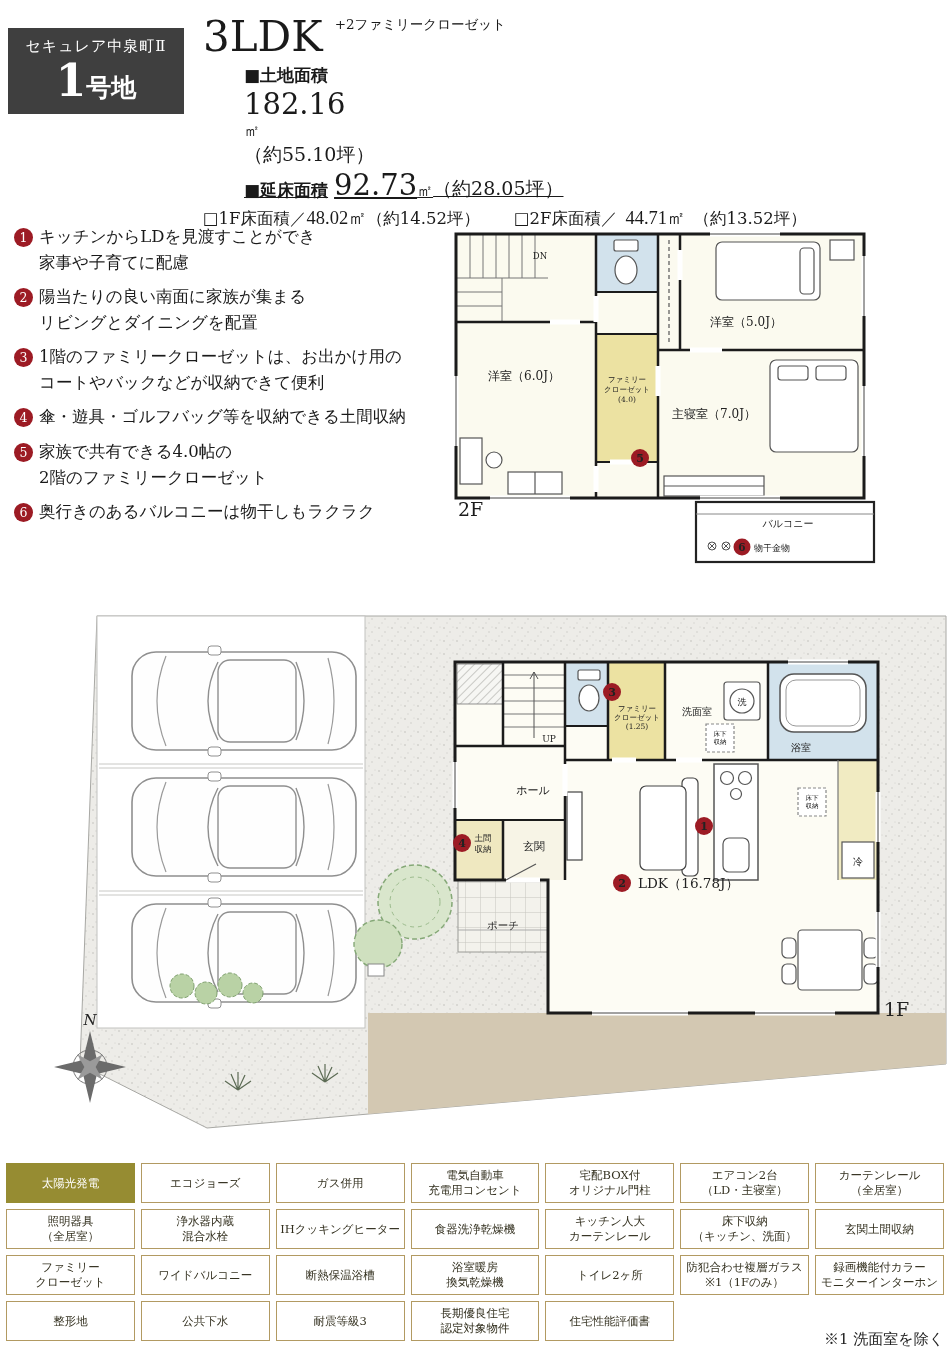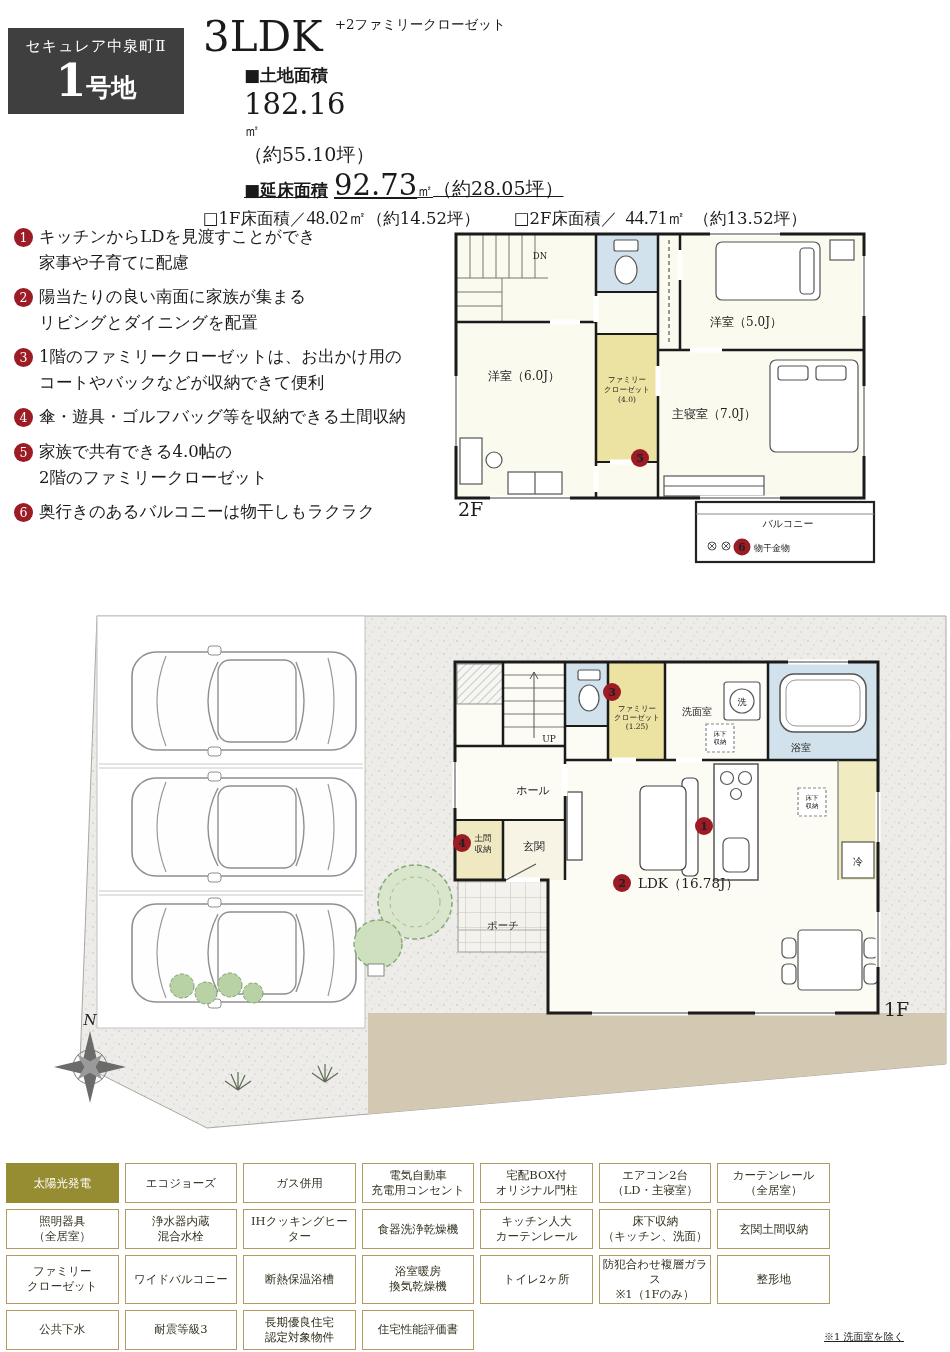--- a/index.html
+++ b/index.html
@@ -36,27 +36,27 @@
   .ftext{font-size:16.5px;line-height:1.55;white-space:pre-line;}
 
   
   .plan2f{position:absolute;left:450px;top:226px;width:428px;height:346px;}
   .f2label{position:absolute;left:458px;top:498px;font-size:19px;}
   .siteplan{position:absolute;left:0;top:612px;width:950px;height:522px;}
   svg{font-family:"DejaVu Serif","Liberation Serif",serif;}
   svg text{fill:#222;}
 
   
-  .amenities{position:absolute;left:6px;top:1163px;width:824px;display:grid;
+  .amenities{position:absolute;left:6px;top:1163px;width:938px;display:grid;
              grid-template-columns:repeat(7,1fr);gap:6px;}
   .cell{border:1px solid #b29a62;min-height:40px;box-sizing:border-box;background:#fff;
         display:flex;align-items:center;justify-content:center;text-align:center;
         font-size:11.5px;line-height:1.3;color:#33301f;white-space:pre-line;padding:1px 2px;}
   .cell.hl{background:#968c32;border-color:#968c32;color:#fff;}
-  .footnote{position:absolute;left:824px;top:1330px;font-size:10px;color:#222;text-decoration:underline;}
+  .footnote{position:absolute;left:824px;top:1330px;font-size:15px;color:#222;}
 </style>
 </head>
 <body>
 
 <div class="page">
 
   <div class="title-box">
     <div class="proj">セキュレア中泉町Ⅱ</div>
     <div class="lotline">
       <span class="lot-num">1</span><span class="lot-suf">号地</span>
@@ -438,20 +438,22 @@
     <div class="cell">玄関土間収納</div>
     <div class="cell">ファミリー
 クローゼット</div>
     <div class="cell">ワイドバルコニー</div>
     <div class="cell">断熱保温浴槽</div>
     <div class="cell">浴室暖房
 換気乾燥機</div>
     <div class="cell">トイレ2ヶ所</div>
     <div class="cell">防犯合わせ複層ガラス
 ※1（1Fのみ）</div>
+    <div class="cell">録画機能付カラー
+モニターインターホン</div>
     <div class="cell">整形地</div>
     <div class="cell">公共下水</div>
     <div class="cell">耐震等級3</div>
     <div class="cell">長期優良住宅
 認定対象物件</div>
     <div class="cell">住宅性能評価書</div>
   </div>
   <div class="footnote">※1 洗面室を除く</div>
 
 </div>

